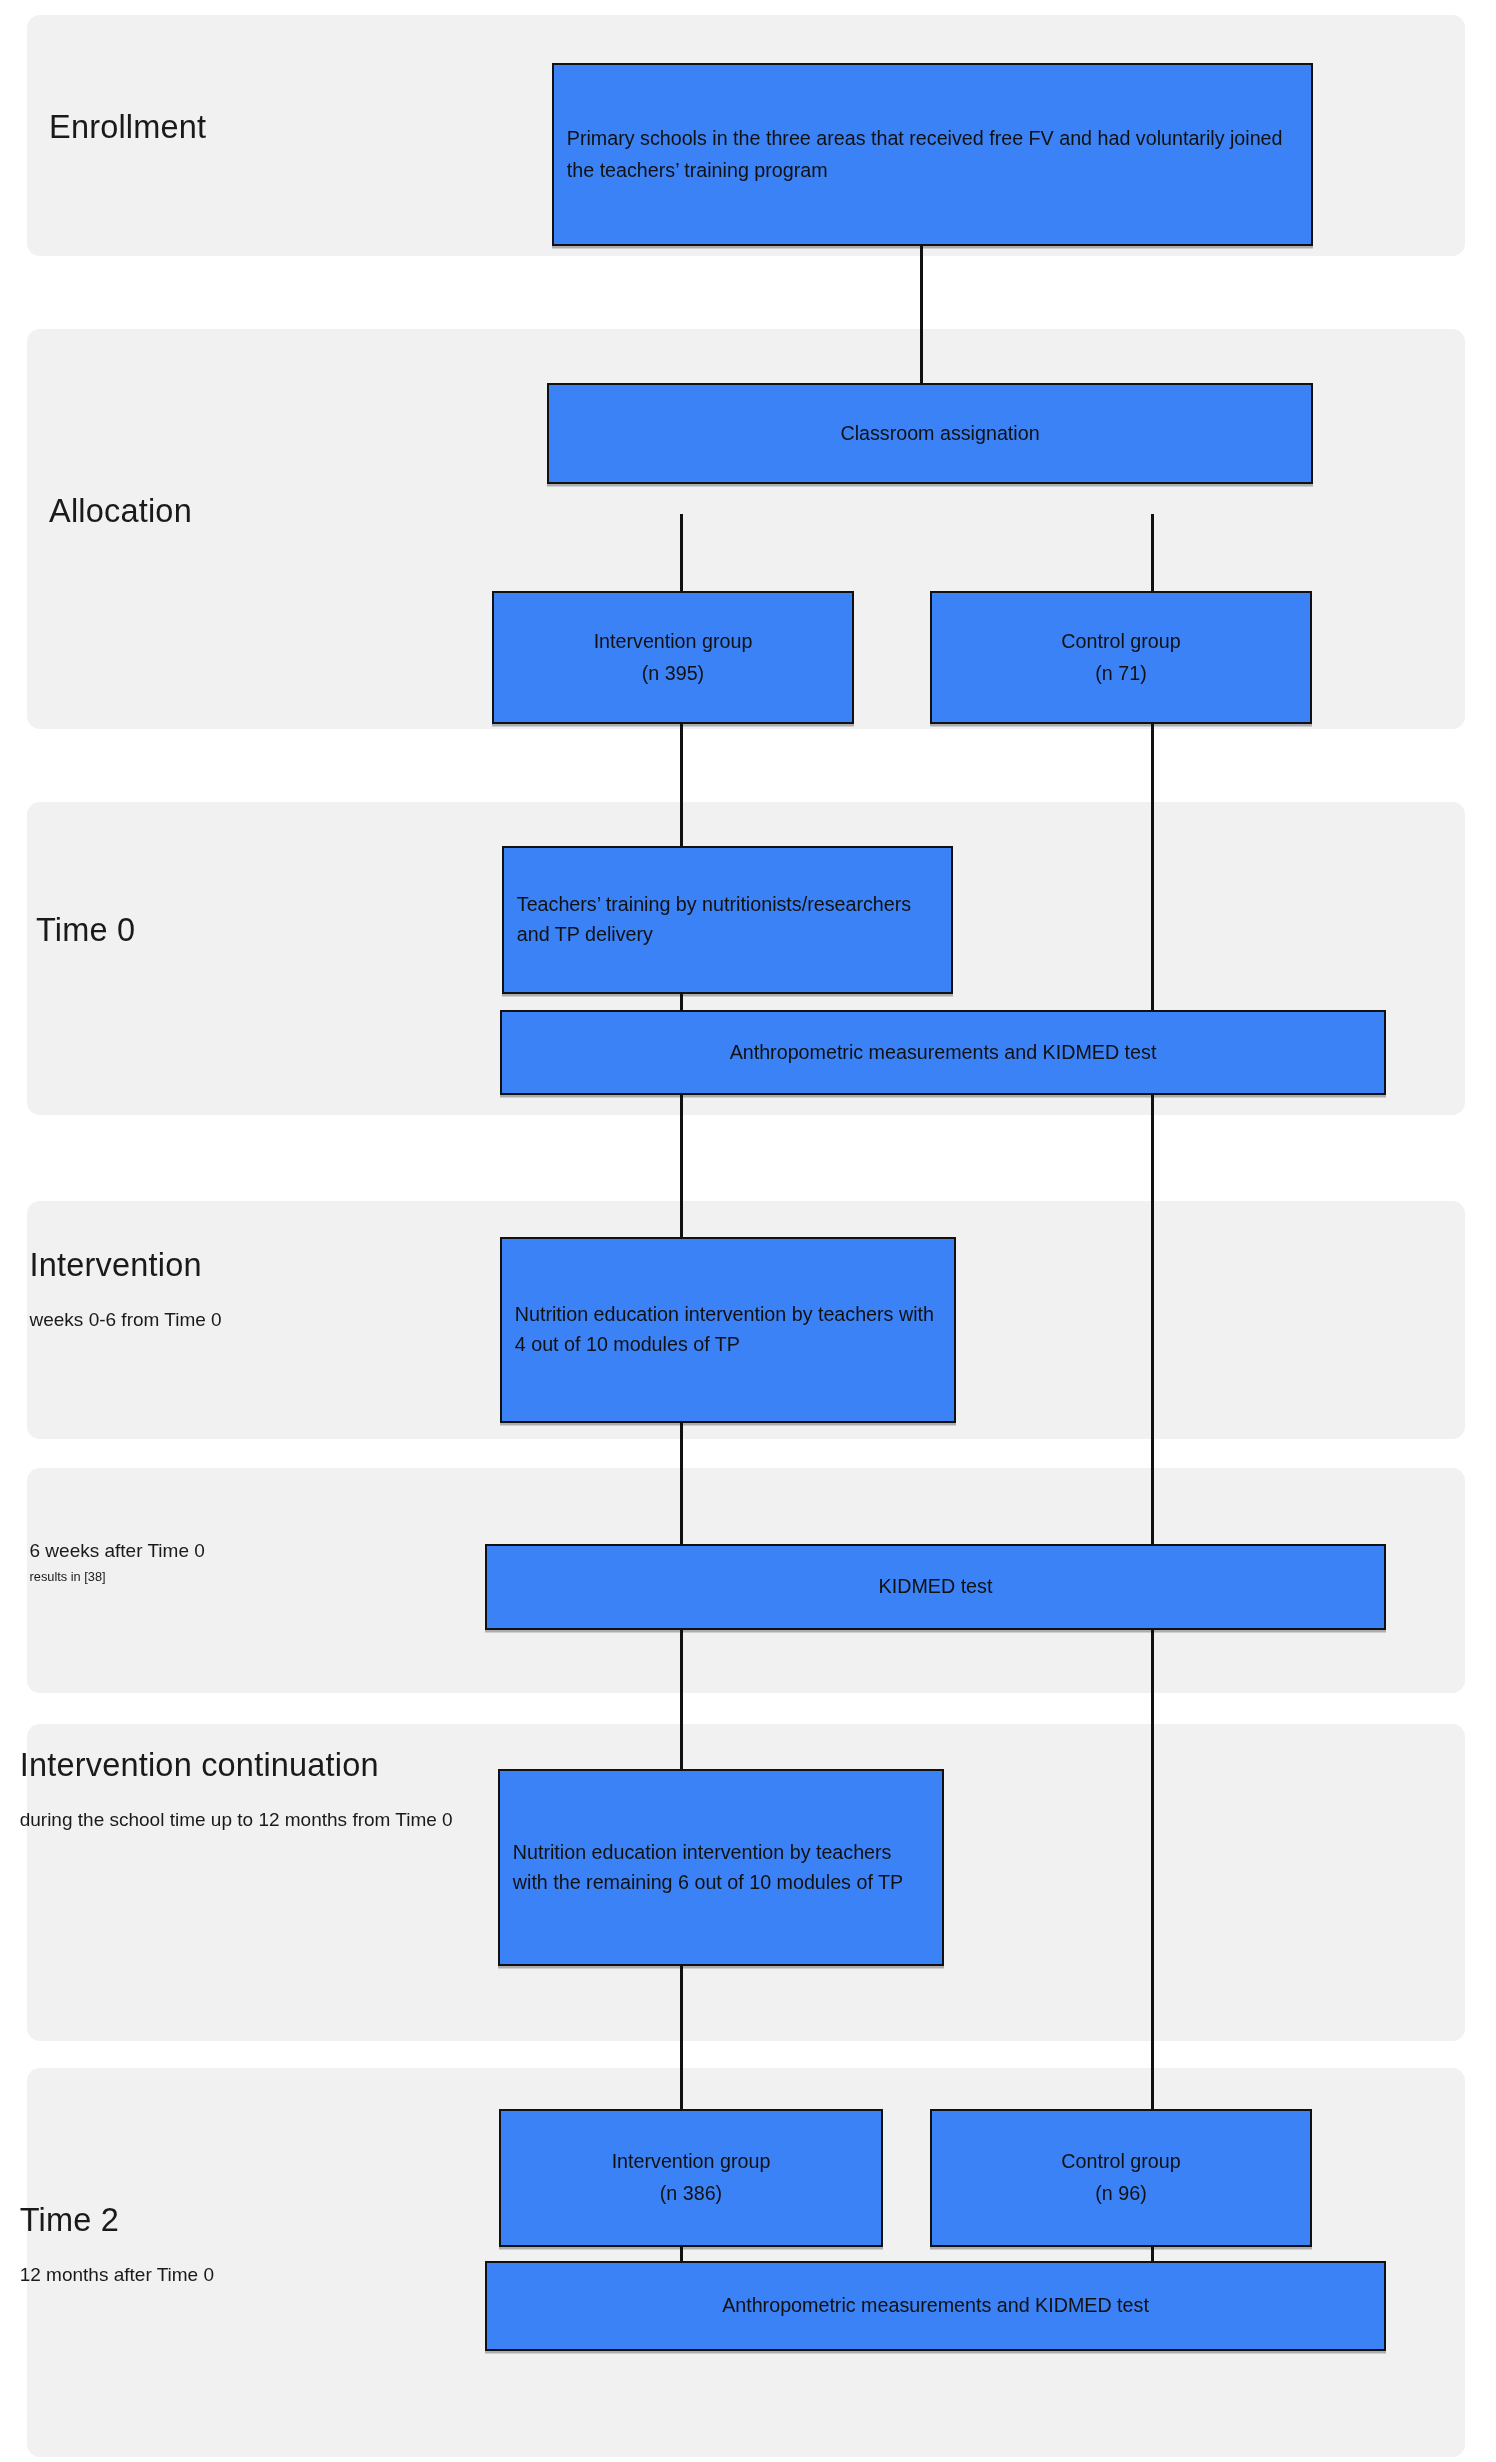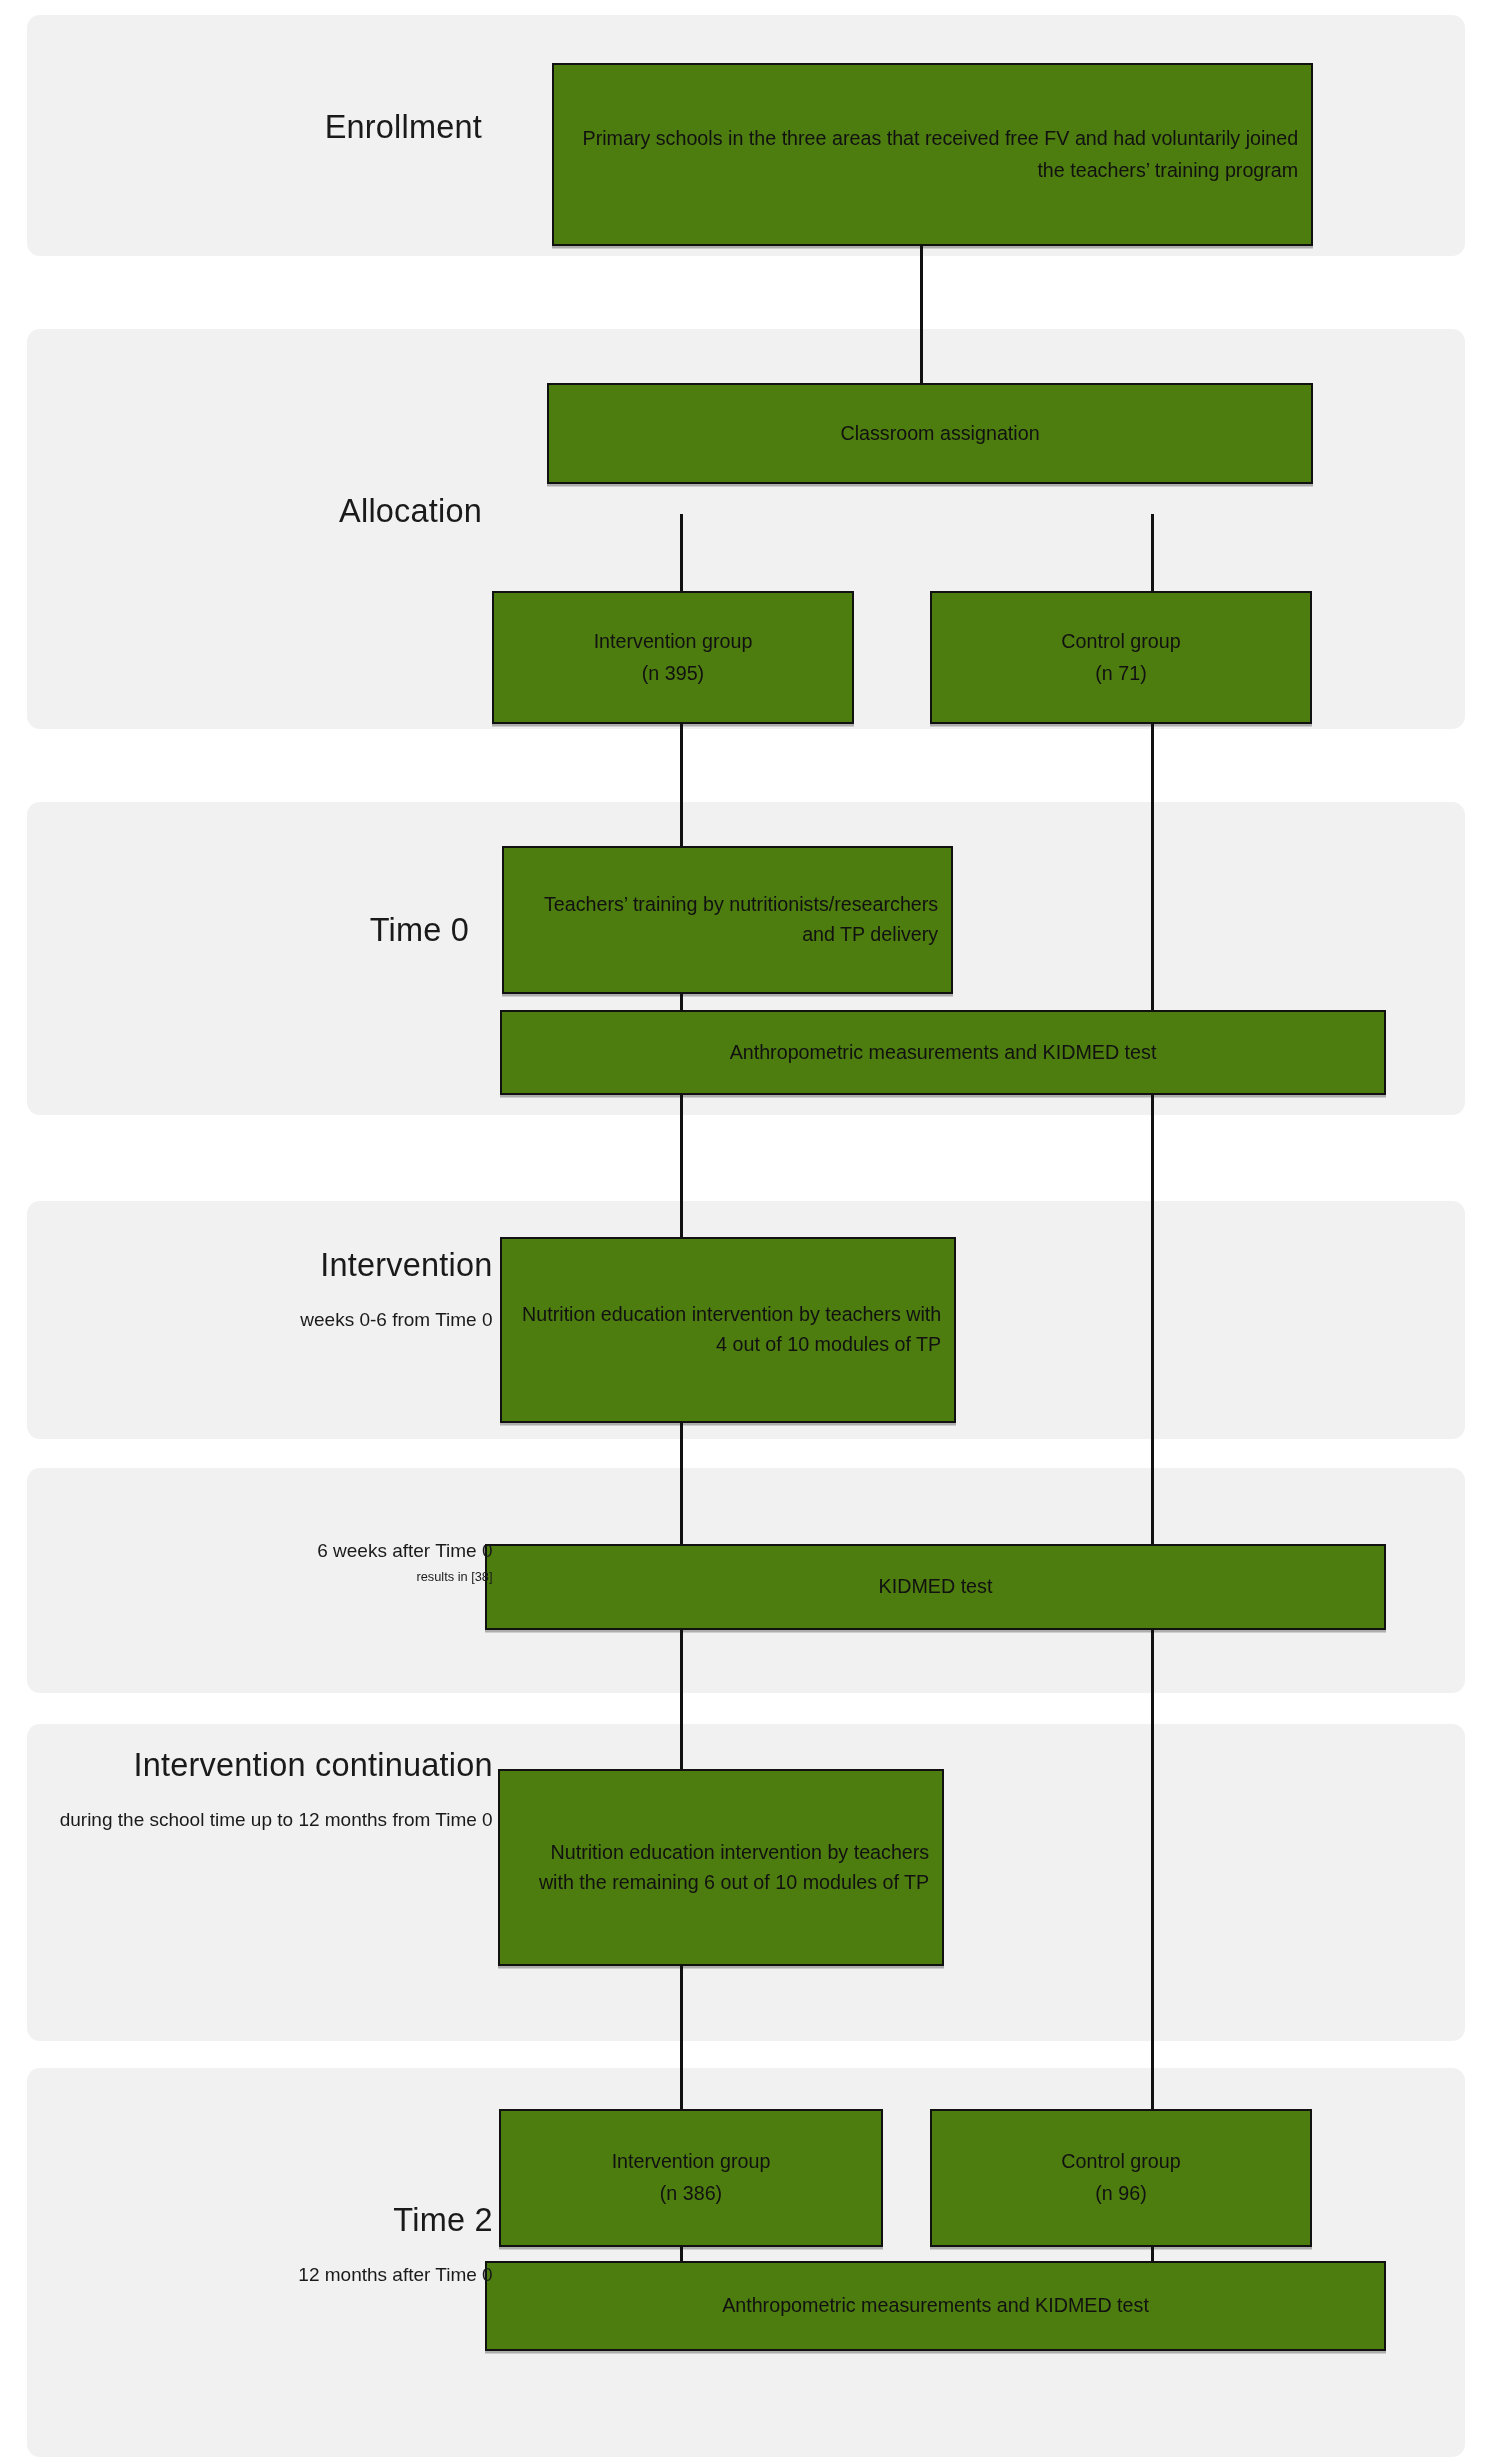--- a/index.html
+++ b/index.html
@@ -25,21 +25,21 @@
     position: absolute;
     background: #f1f1f1;
     border-radius: 12.8px;
     z-index: 1;
   }
 
   
   .stage-label {
     position: absolute;
     z-index: 6;
-    text-align: right;
+    text-align: left;
     color: #1a1a1a;
     line-height: 1.22;
   }
   .stage-title {
     font-size: 32.5px;
     font-weight: 400;
     letter-spacing: 0.2px;
     display: block;
   }
   .stage-sub {
@@ -60,27 +60,27 @@
   .vline {
     position: absolute;
     width: 2.5px;
     background: #111111;
     z-index: 3;
   }
 
   
   .box {
     position: absolute;
-    background: #4d7c0f;
+    background: #3b82f6;
     border: 2.5px solid #111111;
     box-sizing: border-box;
     display: flex;
     align-items: center;
     justify-content: center;
-    text-align: right;
+    text-align: left;
     z-index: 5;
     box-shadow: 0 2.5px 0 0 rgba(17,17,17,0.30);
   }
   .box-text {
     font-size: 19.7px;
     line-height: 1.62;
     padding: 0 12.8px;
     color: #111111;
     white-space: pre-line;
   }

